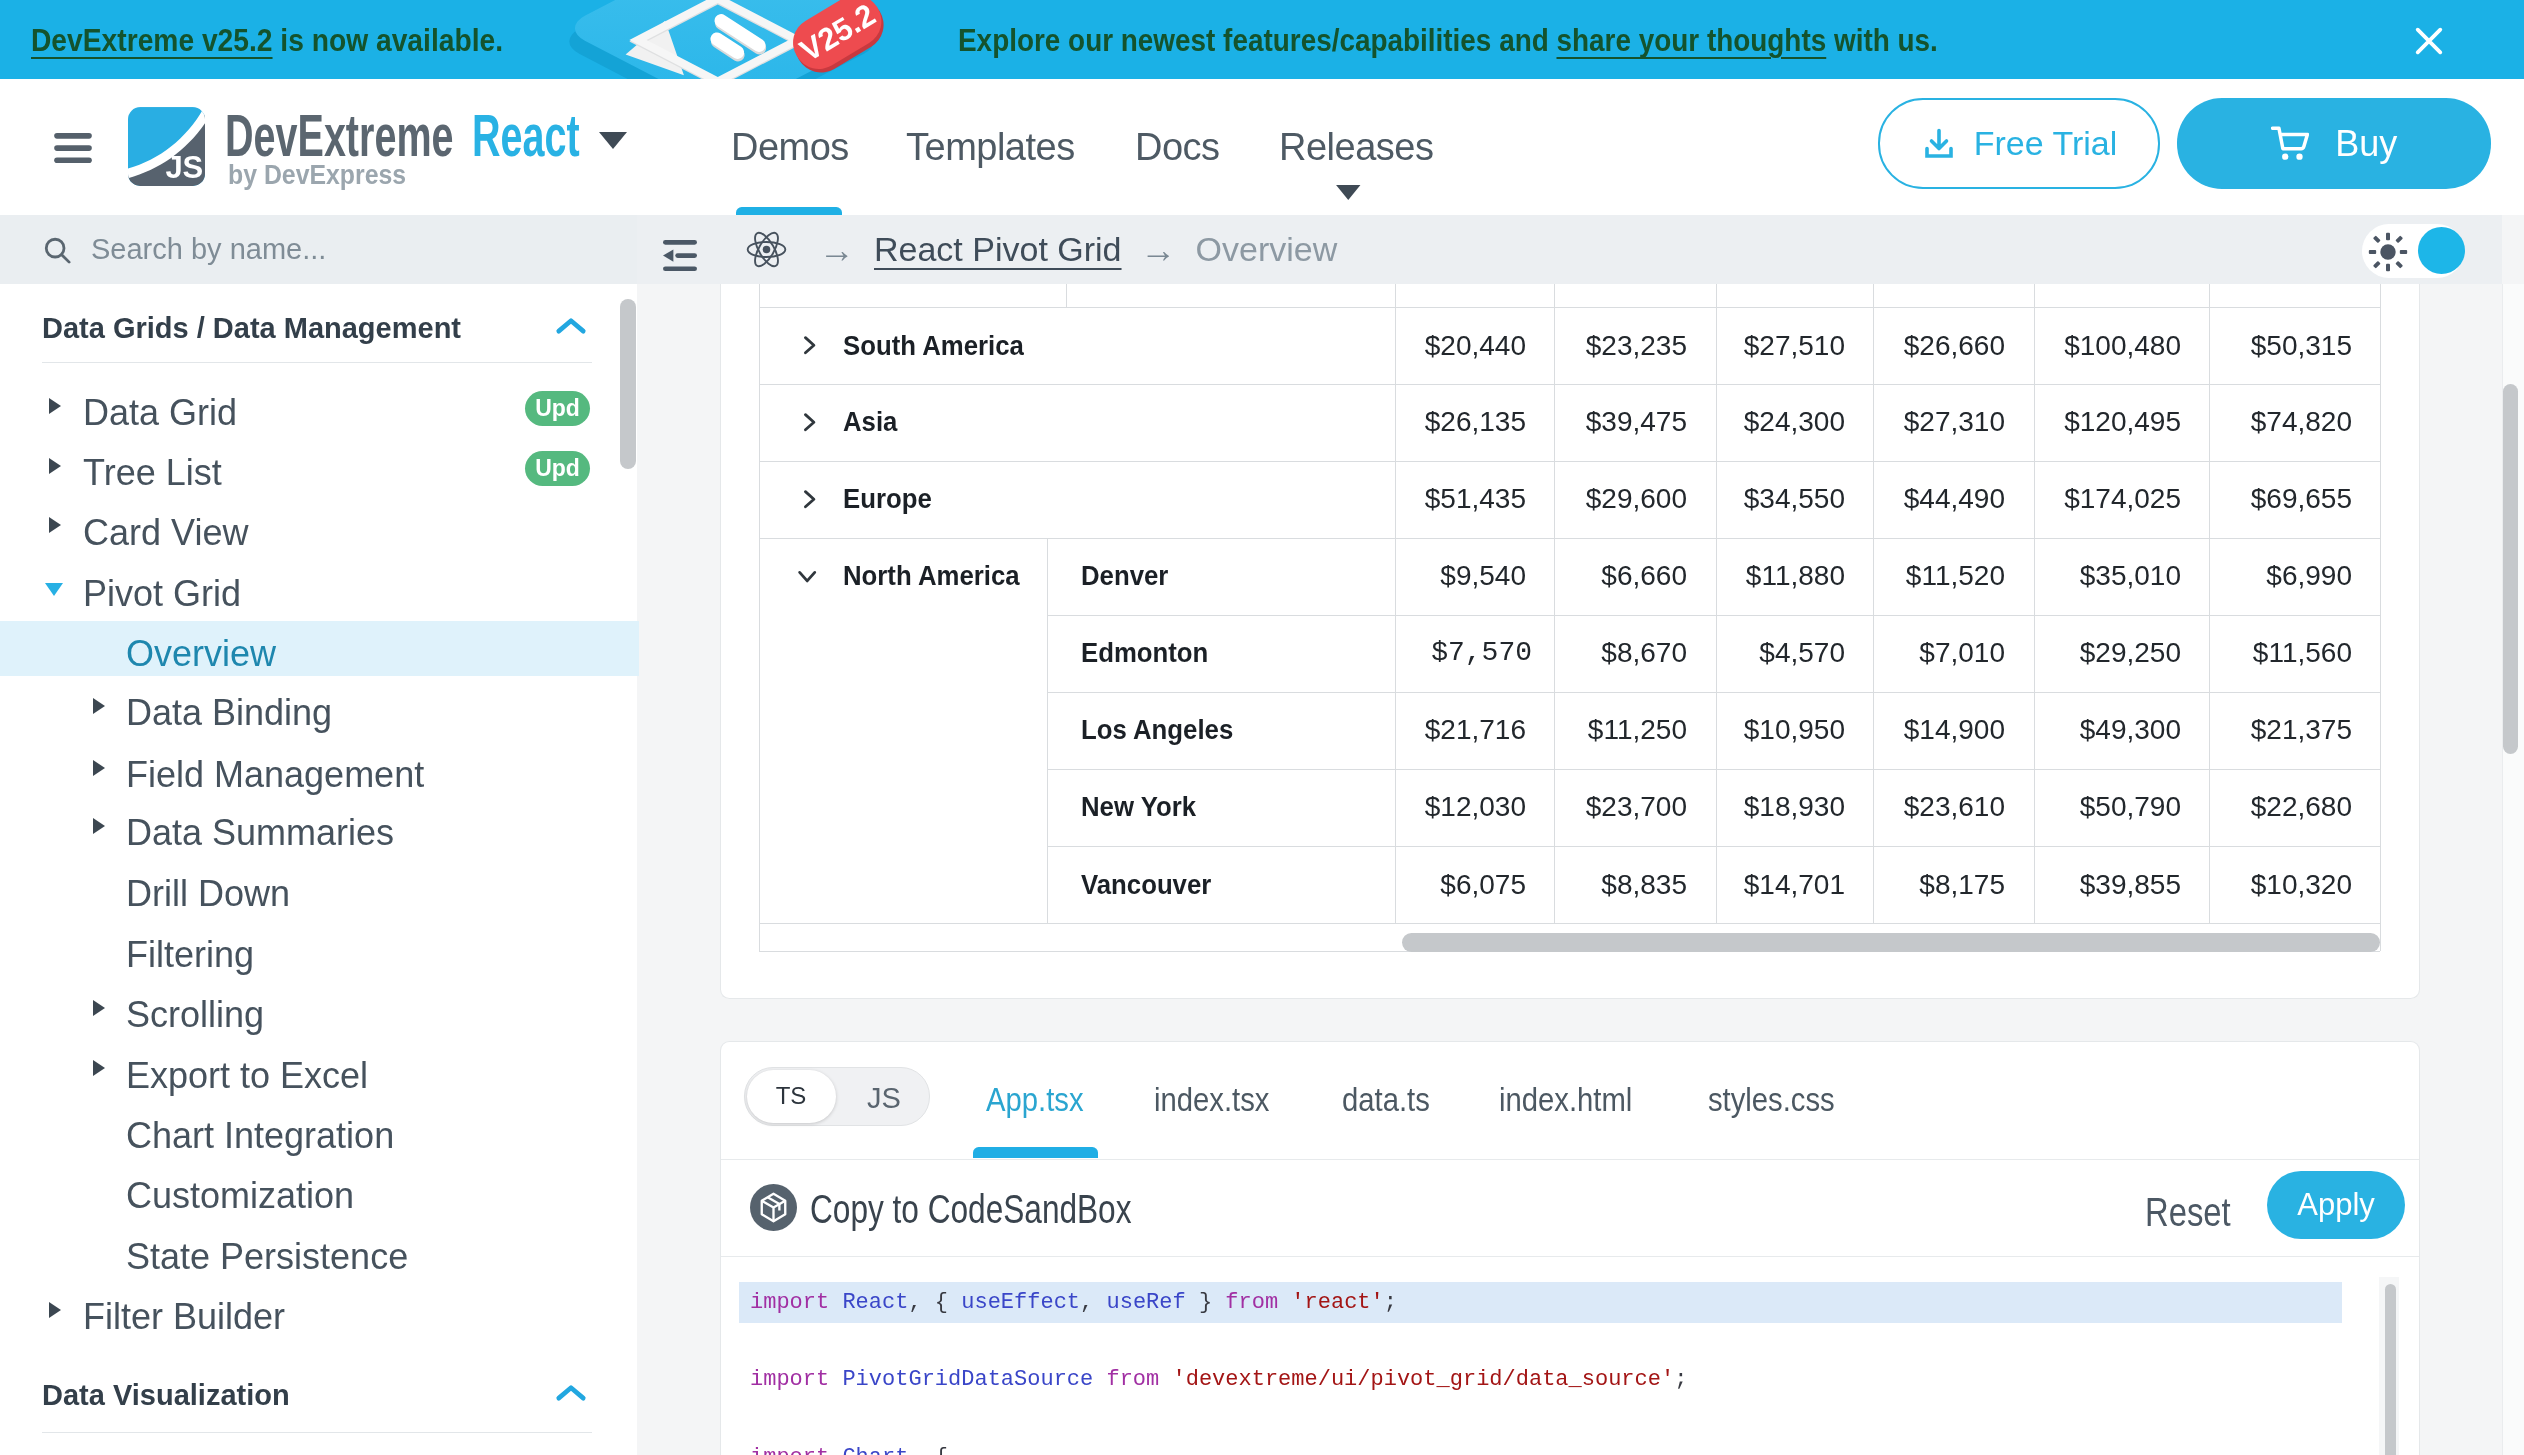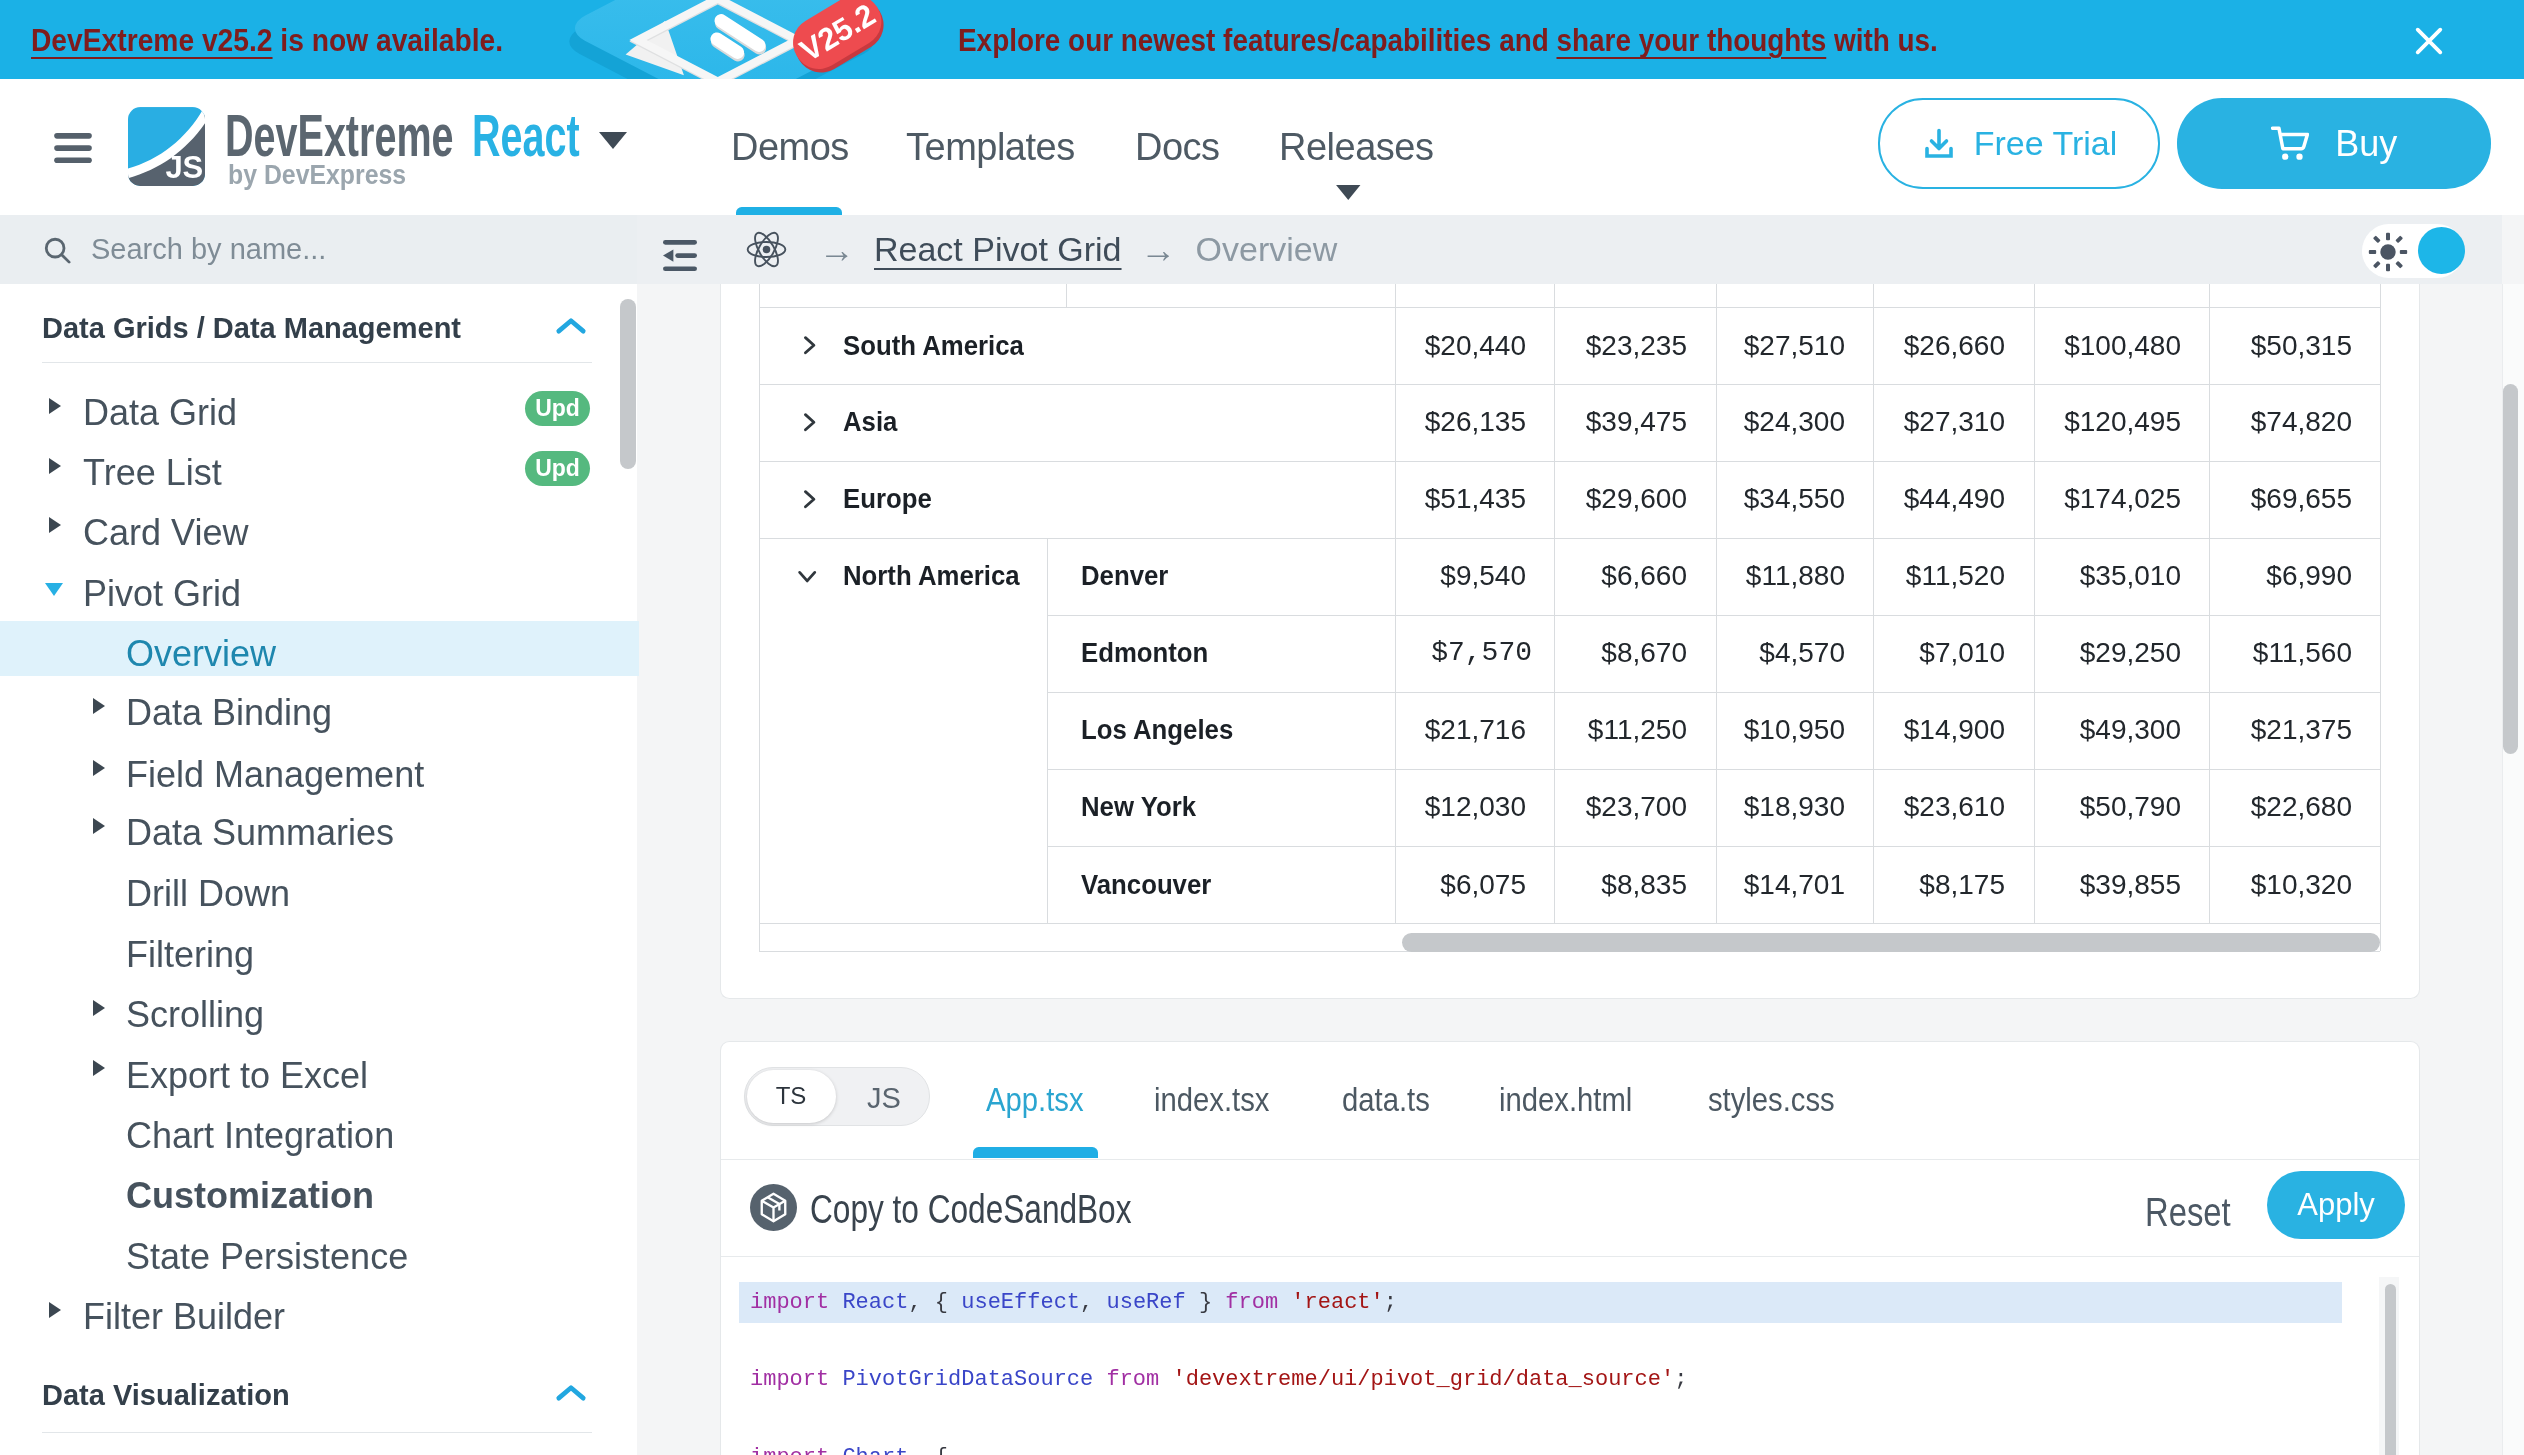--- a/index.html
+++ b/index.html
@@ -2,21 +2,21 @@
 <html style="font-size:15px"><head>
 <meta charset="utf-8">
 <style>
 * { margin:0; padding:0; box-sizing:border-box; }
 html,body { width:2525px; height:1456px; overflow:hidden; }
 body { font-family:"Liberation Sans", sans-serif; }
 #root { position:relative; width:2525px; height:1456px; background:#f4f5f6; overflow:hidden; }
 .abs { position:absolute; }
 
 
-#banner { left:0; top:0; width:2525px; height:79px; background:#1bb1e6; color:#7f1d1d; }
+#banner { left:0; top:0; width:2525px; height:79px; background:#1bb1e6; color:#14532d; }
 #banner .btxt { font-size:31px; font-weight:600; white-space:nowrap; }
 #banner u { text-underline-offset:5.7px; text-decoration-thickness:1.9px; }
 #bclose { left:2413px; top:24.5px; width:32px; height:32px; }
 
 
 #header { left:0; top:79px; width:2525px; height:136px; background:#fff; }
 .logotxt { font-weight:bold; color:#5b6670; font-size:59px; transform:scaleX(0.67); transform-origin:0 50%; white-space:nowrap; }
 .navlink { font-size:38px; color:#4e5a64; white-space:nowrap; letter-spacing:-0.5px; }
 #demosline { left:736px; top:128px; width:106px; height:7.6px; background:#1fb0e5; border-radius:5.7px 5.7px 0 0; }
 .pillbtn { height:91px; border-radius:45px; display:flex; align-items:center; justify-content:center; }
@@ -248,21 +248,21 @@
   <div class="abs sitem" style="left:126px; top:934px;">Filtering</div>
 
   <div class="tri tri-r abs" style="left:93px; top:1000px;"></div>
   <div class="abs sitem" style="left:126px; top:994px;">Scrolling</div>
 
   <div class="tri tri-r abs" style="left:93px; top:1060px;"></div>
   <div class="abs sitem" style="left:126px; top:1055px;">Export to Excel</div>
 
   <div class="abs sitem" style="left:126px; top:1115px;">Chart Integration</div>
 
-  <div class="abs sitem" style="left:126px; top:1175px;font-weight:bold;">Customization</div>
+  <div class="abs sitem" style="left:126px; top:1175px;">Customization</div>
 
   <div class="abs sitem" style="left:126px; top:1236px;">State Persistence</div>
 
   <div class="tri tri-r abs" style="left:49px; top:1302px;"></div>
   <div class="abs sitem" style="left:83px; top:1296px;">Filter Builder</div>
 
   <div class="abs sitem sect" style="left:42px; top:1379px;">Data Visualization</div>
   <svg class="abs" style="left:555px; top:1382px;" width="32" height="21" viewBox="0 0 34 22">
         <path d="M4 17 L17 6 L30 17" stroke="#22a7e0" stroke-width="5" fill="none" stroke-linecap="round" stroke-linejoin="round"></path>
       </svg>

